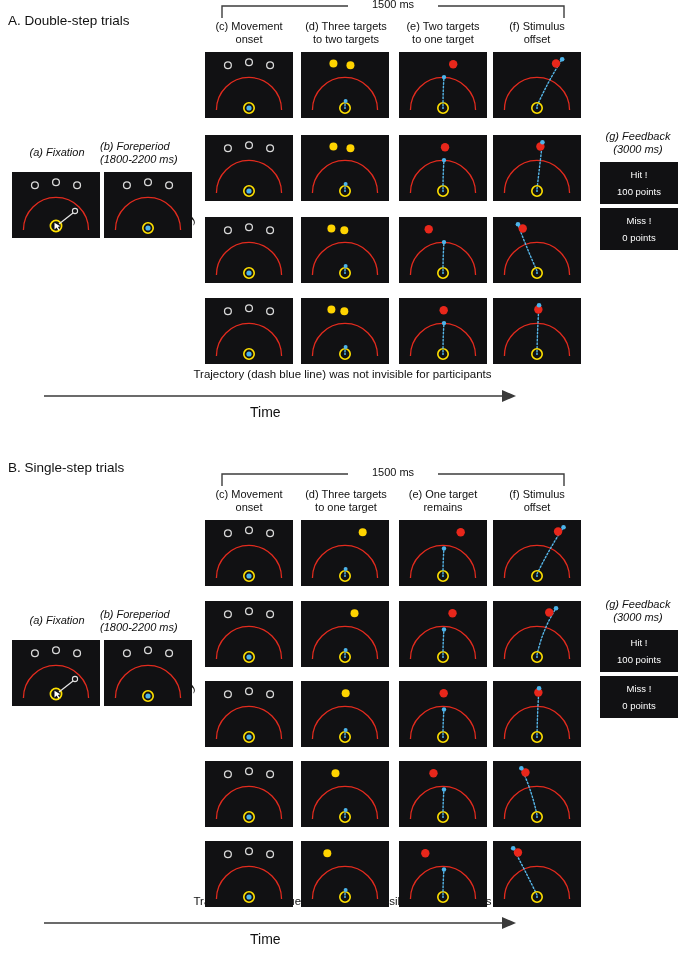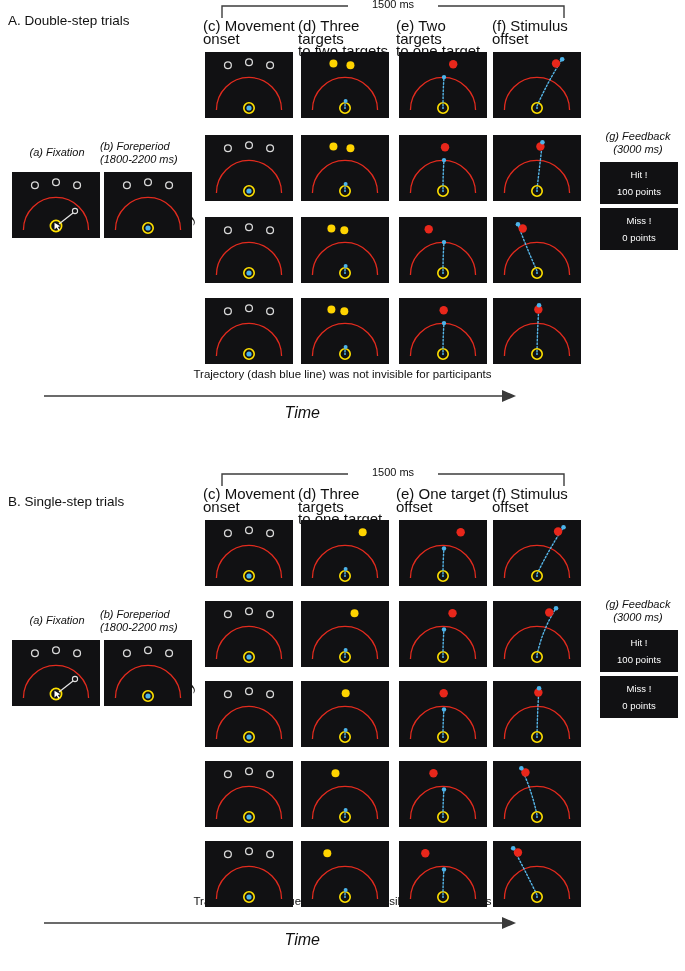--- a/index.html
+++ b/index.html
@@ -16,23 +16,23 @@
   }
   .abs { position: absolute; }
 
   .section-title {
     font-size: 13.5px;
     color: #111;
     white-space: nowrap;
   }
 
   .col-head {
-    font-size: 15px;
+    font-size: 11px;
     line-height: 12.5px;
-    text-align: left;
+    text-align: center;
     color: #111;
     white-space: pre-line;
   }
 
   .sub-label {
     font-size: 11px;
     line-height: 12.5px;
     text-align: center;
     color: #111;
     white-space: pre-line;
@@ -56,24 +56,23 @@
   .panel svg { display: block; }
 
   .caption {
     font-size: 11.5px;
     text-align: center;
     color: #111;
     white-space: nowrap;
   }
 
   .time-label {
-    font-size: 16px;
-    text-align: right;
-    color: #111;
-    font-style: italic;
+    font-size: 14px;
+    text-align: left;
+    color: #111;
   }
 
   .fb-box {
     background: #111113;
     color: #fff;
     font-size: 9.5px;
     text-align: center;
     display: flex;
     flex-direction: column;
     justify-content: center;
@@ -126,34 +125,34 @@
   <span>0 points</span>
 </div>
 
 <div class="abs caption" style="left:0px; top:368px; width:685px;">Trajectory (dash blue line) was not invisible for participants</div>
 <svg class="abs" style="left:44px; top:388px;" width="474" height="16">
   <line x1="0" y1="8" x2="458" y2="8" stroke="#3a3a3a" stroke-width="1.6"></line>
   <path d="M458,2 L472,8 L458,14 Z" fill="#3a3a3a"></path>
 </svg>
 <div class="abs time-label" style="left:250px; top:404px; width:70px;">Time</div>
 
-<div class="abs section-title" style="left:8px; top:460px;margin-top:34px;">B. Single-step trials</div>
+<div class="abs section-title" style="left:8px; top:460px;">B. Single-step trials</div>
 
 <svg class="abs" style="left:220px; top:470px;" width="346" height="18">
   <path d="M2,16 L2,4 L148,4" stroke="#3d3d3d" stroke-width="1.4" fill="none"></path>
   <path d="M198,4 L344,4 L344,16" stroke="#3d3d3d" stroke-width="1.4" fill="none"></path>
 </svg>
 <div class="abs bracket-label" style="left:348px; top:466px; width:90px;">1500 ms</div>
 
 <div class="abs col-head" style="left:203px; top:488px; width:92px;">(c) Movement
 onset</div>
 <div class="abs col-head" style="left:298px; top:488px; width:96px;">(d) Three targets
 to one target</div>
 <div class="abs col-head" style="left:396px; top:488px; width:94px;">(e) One target
-offset</div>
+remains</div>
 <div class="abs col-head" style="left:492px; top:488px; width:90px;">(f) Stimulus
 offset</div>
 
 <div class="abs sub-label" style="left:12px; top:614px; width:90px;">(a) Fixation</div>
 <div class="abs sub-label" style="left:100px; top:608px; width:96px; text-align:left;">(b) Foreperiod
 (1800-2200 ms)</div>
 
 <div class="abs note" style="left:186px; top:678px;">♪</div>
 
 <div class="abs sub-label" style="left:595px; top:598px; width:86px;">(g) Feedback

